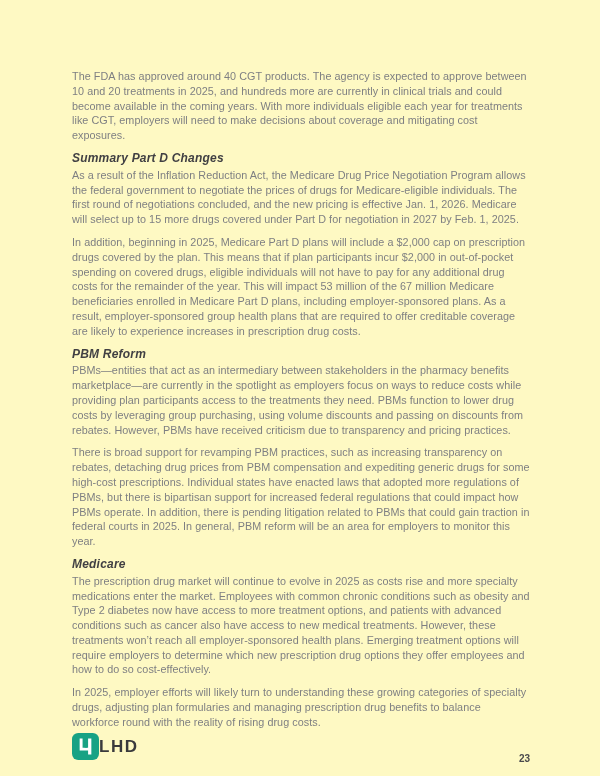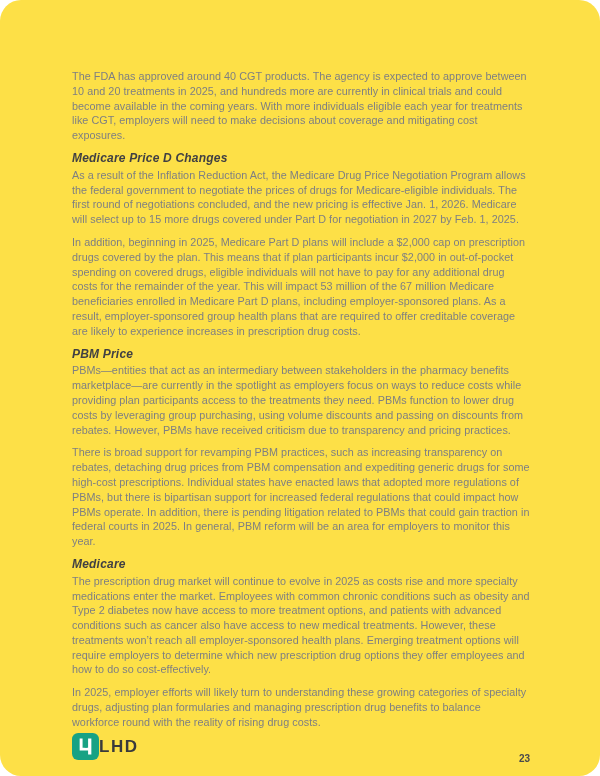--- a/index.html
+++ b/index.html
@@ -2,22 +2,21 @@
 <html><head>
 <meta charset="utf-8">
 <style>
   * { margin: 0; padding: 0; box-sizing: border-box; }
   html, body { width: 600px; height: 776px; background: #ffffff; }
   body { font-family: "Liberation Sans", sans-serif; position: relative; overflow: hidden; }
 
   .page {
     position: absolute;
     inset: 0;
-    background: #fde047;
-    border-radius: 21px;
+    background: #fef9c3;
   }
 
   .content {
     position: absolute;
     top: 69px;
     left: 72px;
     width: 458px;
     color: #7e7f82;
     font-size: 10.8px;
     line-height: 14.8px;
@@ -75,25 +74,25 @@
 </style>
 </head>
 <body>
 
 <div class="page">
 
   <div class="content">
 
     <p>The FDA has approved around 40 CGT products. The agency is expected to approve between 10 and 20 treatments in 2025, and hundreds more are currently in clinical trials and could become available in the coming years. With more individuals eligible each year for treatments like CGT, employers will need to make decisions about coverage and mitigating cost exposures.</p>
 
-    <h3>Medicare Price D Changes</h3>
+    <h3>Summary Part D Changes</h3>
     <p>As a result of the Inflation Reduction Act, the Medicare Drug Price Negotiation Program allows the federal government to negotiate the prices of drugs for Medicare-eligible individuals. The first round of negotiations concluded, and the new pricing is effective Jan. 1, 2026. Medicare will select up to 15 more drugs covered under Part D for negotiation in 2027 by Feb. 1, 2025.</p>
     <p>In addition, beginning in 2025, Medicare Part D plans will include a $2,000 cap on prescription drugs covered by the plan. This means that if plan participants incur $2,000 in out-of-pocket spending on covered drugs, eligible individuals will not have to pay for any additional drug costs for the remainder of the year. This will impact 53 million of the 67 million Medicare beneficiaries enrolled in Medicare Part D plans, including employer-sponsored plans. As a result, employer-sponsored group health plans that are required to offer creditable coverage are likely to experience increases in prescription drug costs.</p>
 
-    <h3>PBM Price</h3>
+    <h3>PBM Reform</h3>
     <p>PBMs—entities that act as an intermediary between stakeholders in the pharmacy benefits marketplace—are currently in the spotlight as employers focus on ways to reduce costs while providing plan participants access to the treatments they need. PBMs function to lower drug costs by leveraging group purchasing, using volume discounts and passing on discounts from rebates. However, PBMs have received criticism due to transparency and pricing practices.</p>
     <p>There is broad support for revamping PBM practices, such as increasing transparency on rebates, detaching drug prices from PBM compensation and expediting generic drugs for some high-cost prescriptions. Individual states have enacted laws that adopted more regulations of PBMs, but there is bipartisan support for increased federal regulations that could impact how PBMs operate. In addition, there is pending litigation related to PBMs that could gain traction in federal courts in 2025. In general, PBM reform will be an area for employers to monitor this year.</p>
 
     <h3>Medicare</h3>
     <p>The prescription drug market will continue to evolve in 2025 as costs rise and more specialty medications enter the market. Employees with common chronic conditions such as obesity and Type 2 diabetes now have access to more treatment options, and patients with advanced conditions such as cancer also have access to new medical treatments. However, these treatments won’t reach all employer-sponsored health plans. Emerging treatment options will require employers to determine which new prescription drug options they offer employees and how to do so cost-effectively.</p>
     <p>In 2025, employer efforts will likely turn to understanding these growing categories of specialty drugs, adjusting plan formularies and managing prescription drug benefits to balance workforce round with the reality of rising drug costs.</p>
 
   </div>
 
   <div class="footer">

